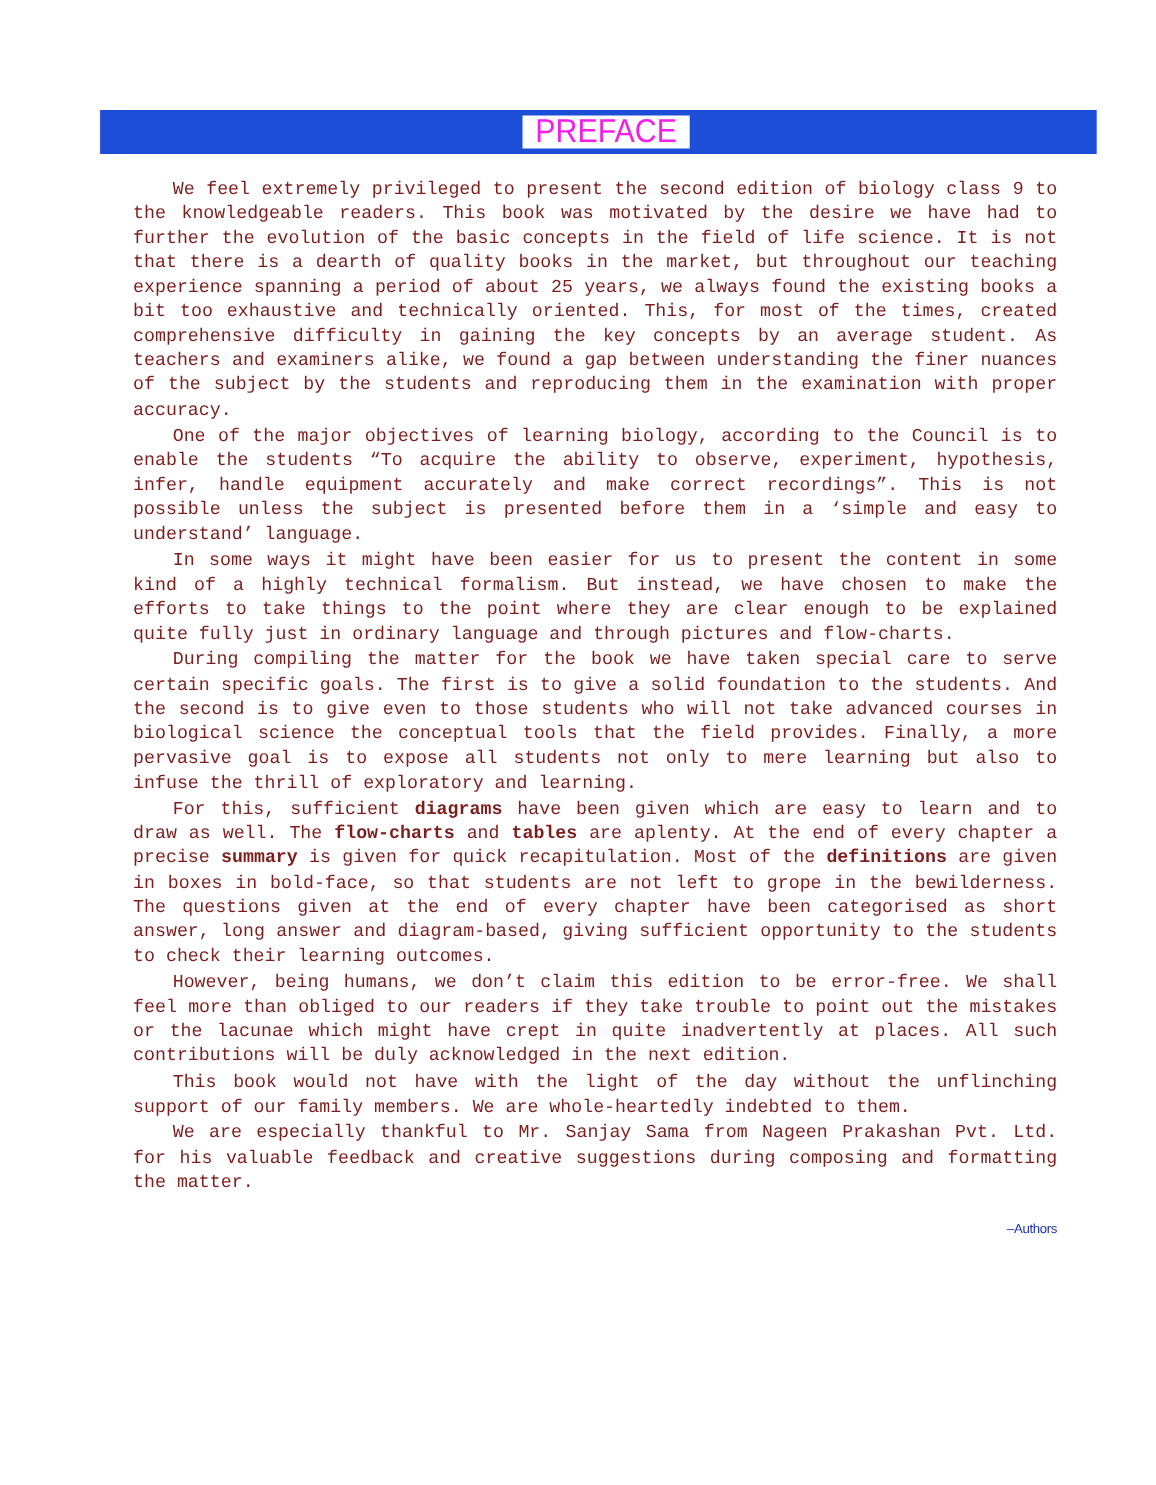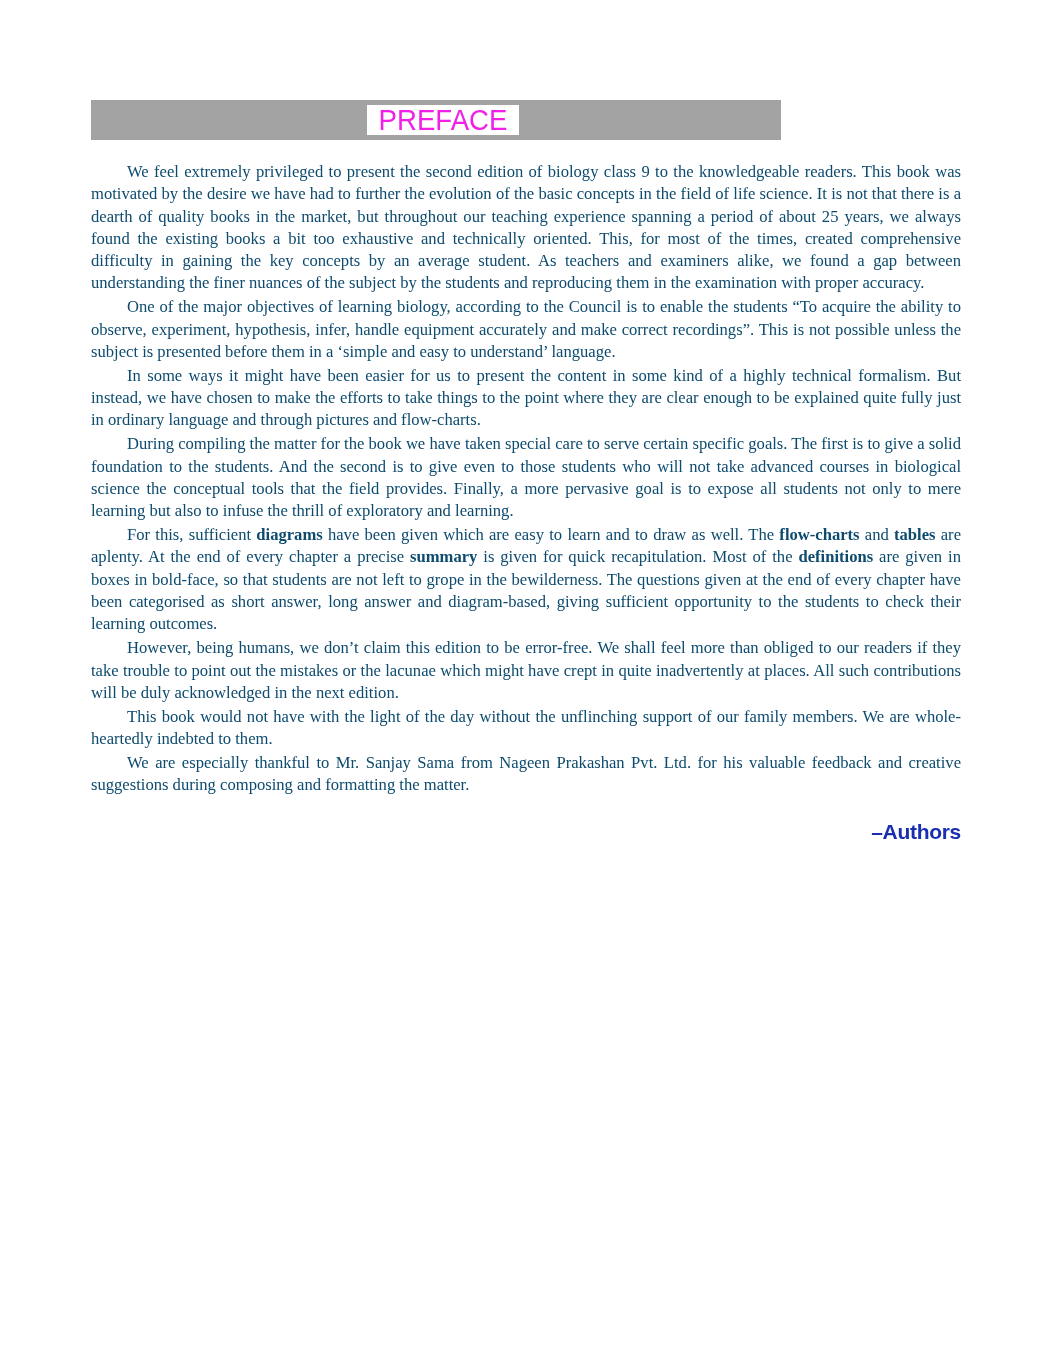--- a/index.html
+++ b/index.html
@@ -13,23 +13,23 @@
     position: relative;
     overflow: hidden;
   }
   .page {
     position: absolute;
     left: 91px;
     top: 100px;
     width: 870px;
   }
   .title-band {
-    width: 690px;
+    width: 906px;
     height: 40px;
-    background: #a3a3a3;
+    background: #1d4ed8;
     display: flex;
     align-items: center;
     justify-content: center;
   }
   .title-box {
     background: #ffffff;
     height: 30px;
     padding: 0 6px;
     display: flex;
     align-items: center;
@@ -41,39 +41,40 @@
     letter-spacing: 0px;
     color: #f020e8;
     font-weight: normal;
     line-height: 30px;
     transform: scaleX(0.92);
     transform-origin: center;
     display: inline-block;
   }
   .body-text {
     margin-top: 21px;
-    font-family: Liberation Serif, serif;
+    font-family: Liberation Mono, monospace;
     font-size: 16.6px;
     line-height: 22.3px;
-    color: #0c4a6e;
+    color: #7f1d1d;
     text-align: justify;
+    margin-left: 30px;
   }
   .body-text p {
     margin: 0 0 1.6px 0;
     text-indent: 36px;
   }
   .body-text b {
     font-weight: bold;
   }
   .signature {
     margin-top: 24px;
     text-align: right;
     font-family: "Liberation Sans", sans-serif;
-    font-weight: bold;
-    font-size: 21px;
+    font-weight: normal;
+    font-size: 12px;
     color: #1a2fb0;
     letter-spacing: -0.3px;
   }
 </style>
 </head>
 <body>
 
 <div class="page">
   <div class="title-band">
     <div class="title-box">

